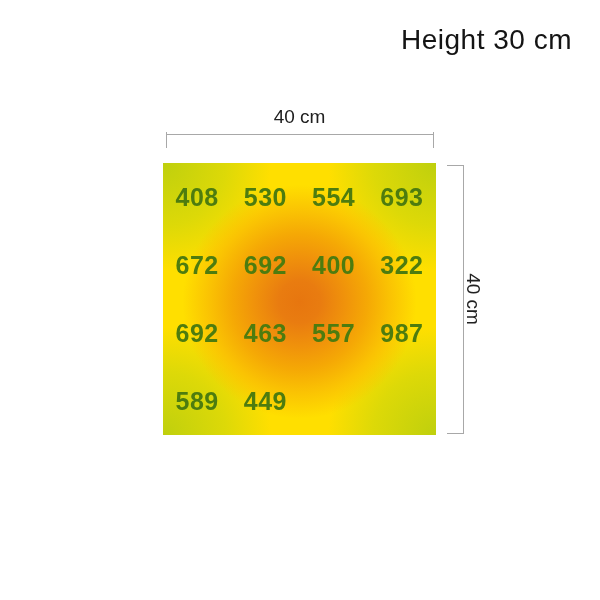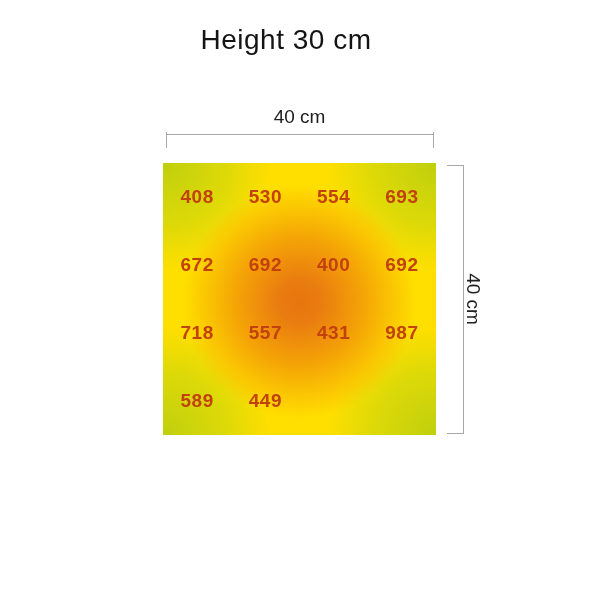--- a/index.html
+++ b/index.html
@@ -13,21 +13,21 @@
     width: 600px;
     height: 600px;
     background: #ffffff;
     overflow: hidden;
   }
   .chart-title {
     position: absolute;
     top: 24px;
     left: 0;
     width: 572px;
-    text-align: center;
+    text-align: right;
     font-size: 28px;
     font-weight: 400;
     color: #141414;
     letter-spacing: 0.5px;
   }
   
   .dim-top-label {
     position: absolute;
     top: 106px;
     left: 163px;
@@ -122,23 +122,23 @@
     width: 273px;
     height: 272px;
     display: grid;
     grid-template-columns: repeat(4, 1fr);
     grid-template-rows: repeat(4, 1fr);
   }
   .heatmap-cell {
     display: flex;
     align-items: center;
     justify-content: center;
-    font-size: 19px;
+    font-size: 25px;
     font-weight: 700;
-    color: #c2410c;
+    color: #4d7c0f;
     letter-spacing: 0.5px;
   }
 </style>
 </head>
 <body>
 
 <div class="canvas">
 
   <div class="chart-title">Height 30 cm</div>
 
@@ -155,22 +155,22 @@
   <div class="heatmap"></div>
 
   <div class="heatmap-grid">
     <div class="heatmap-cell">408</div>
     <div class="heatmap-cell">530</div>
     <div class="heatmap-cell">554</div>
     <div class="heatmap-cell">693</div>
     <div class="heatmap-cell">672</div>
     <div class="heatmap-cell">692</div>
     <div class="heatmap-cell">400</div>
+    <div class="heatmap-cell">322</div>
     <div class="heatmap-cell">692</div>
-    <div class="heatmap-cell">718</div>
+    <div class="heatmap-cell">463</div>
     <div class="heatmap-cell">557</div>
-    <div class="heatmap-cell">431</div>
     <div class="heatmap-cell">987</div>
     <div class="heatmap-cell">589</div>
     <div class="heatmap-cell">449</div>
   </div>
 
 </div>
 
 </body></html>

